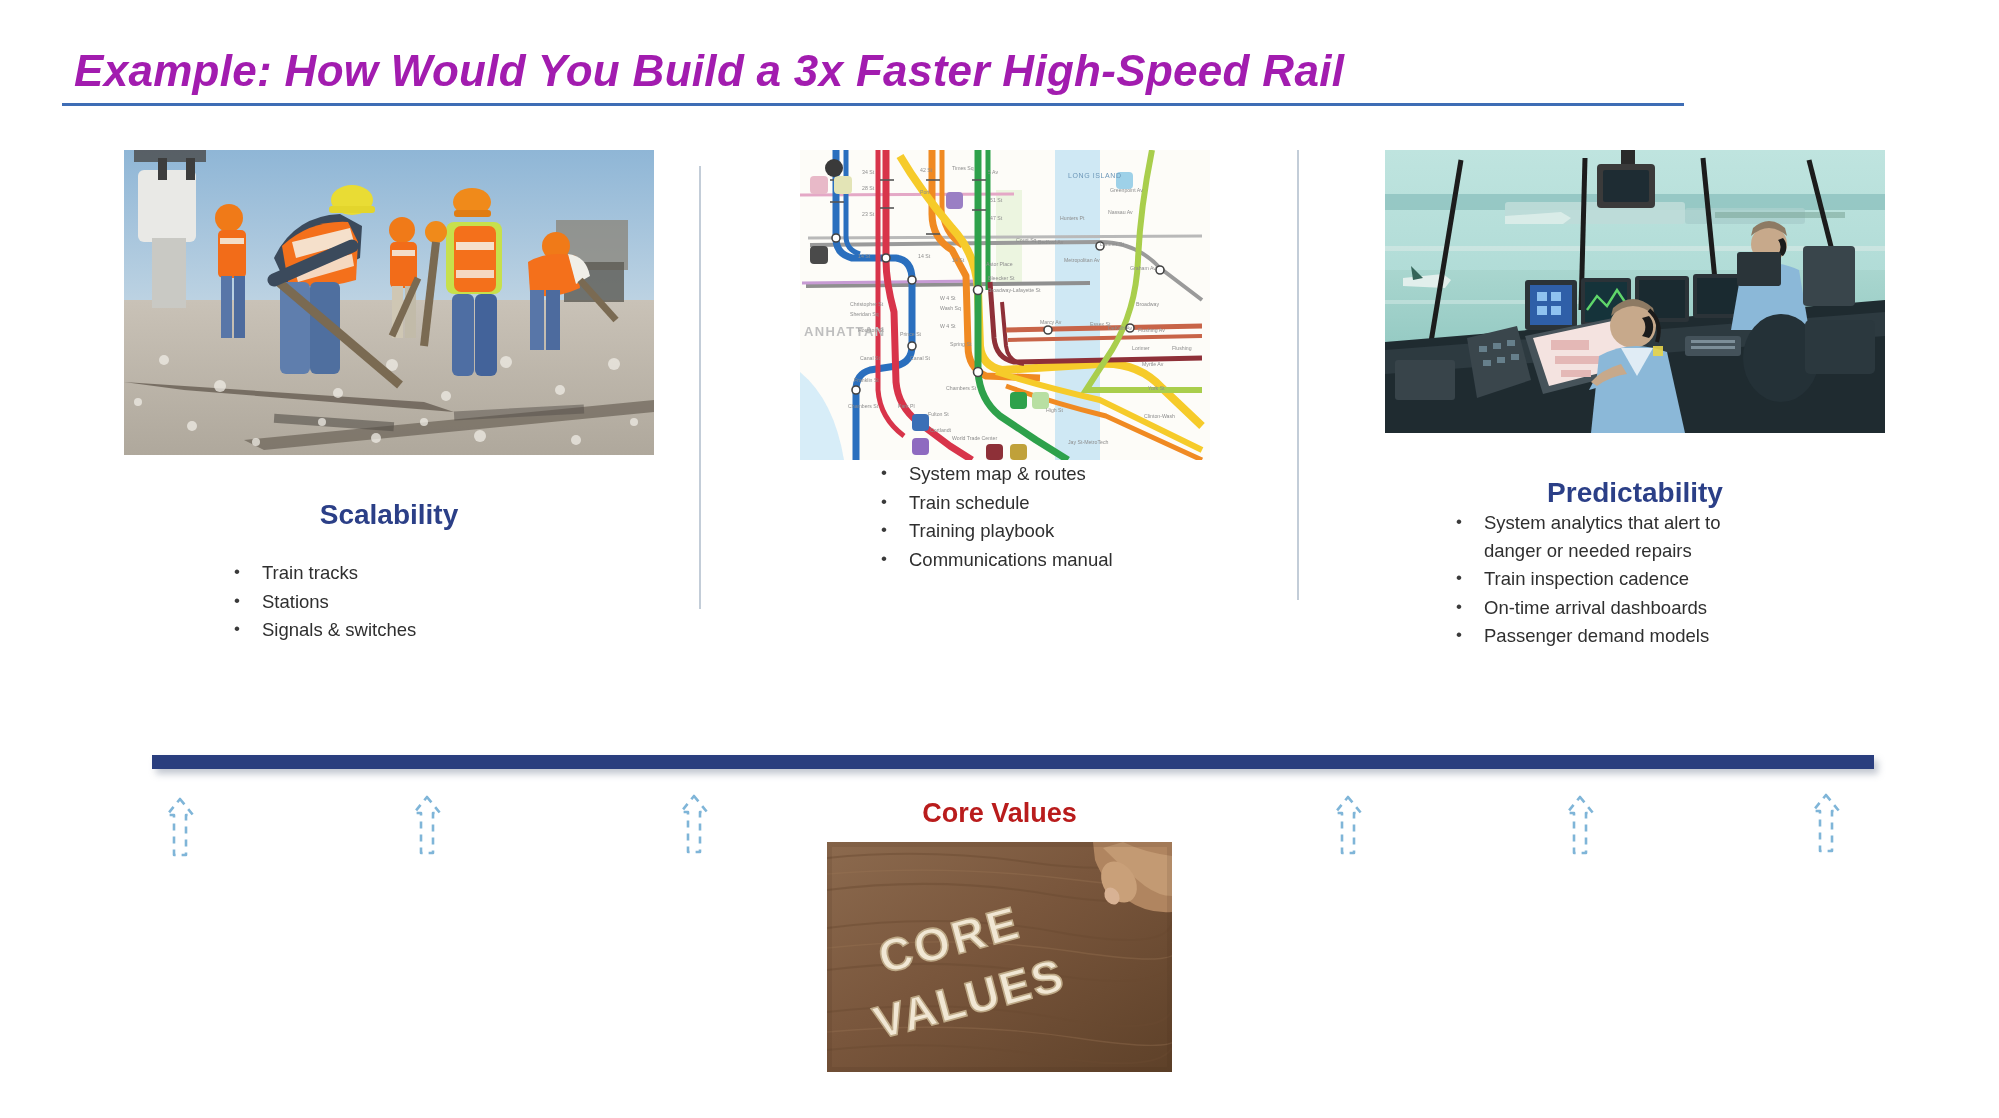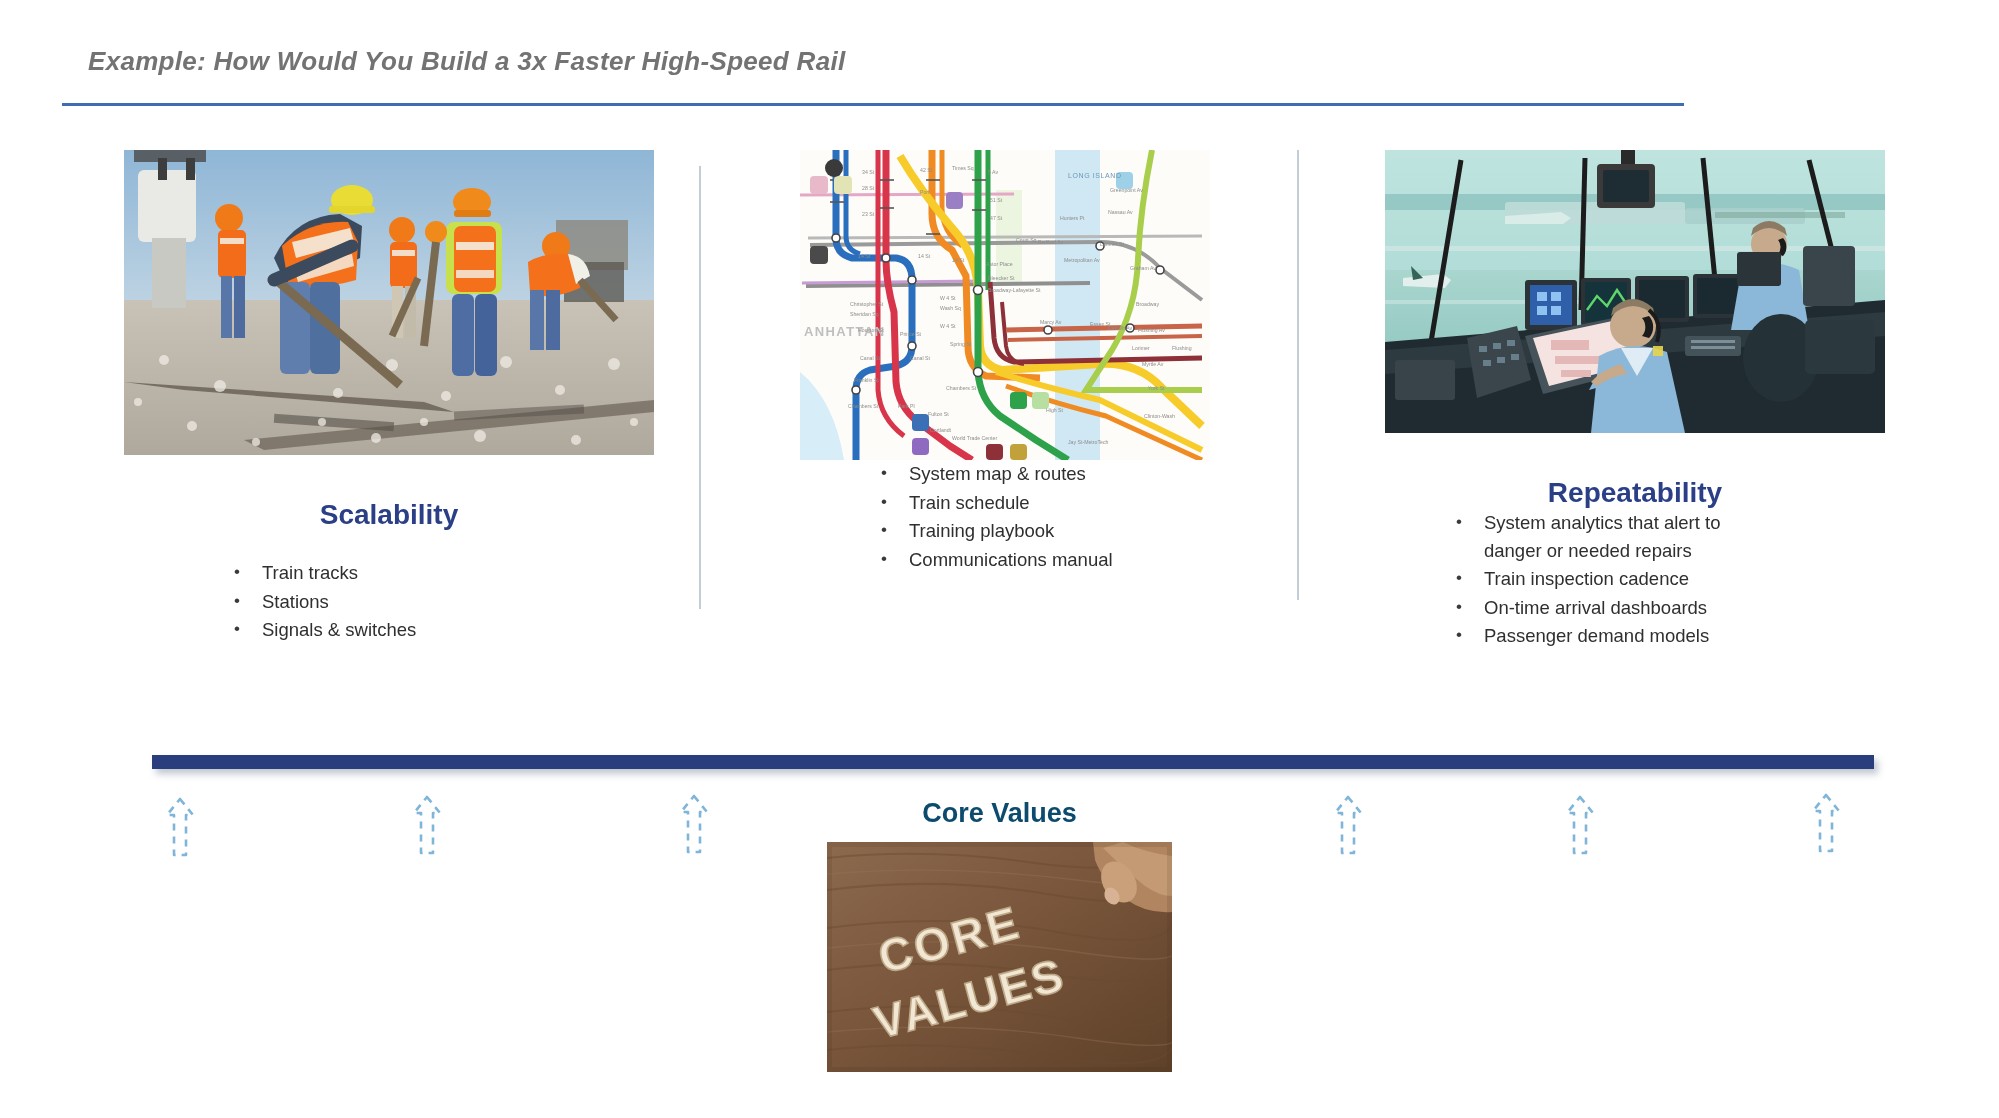--- a/index.html
+++ b/index.html
@@ -12,28 +12,28 @@
     height: 1118px;
     position: relative;
     overflow: hidden;
     font-family: "Liberation Sans", sans-serif;
     -webkit-font-smoothing: antialiased;
   }
 
   
   #slide-title {
     position: absolute;
-    left: 88px;
+    left: 74px;
     top: 46px;
     font-family: "Liberation Sans", sans-serif;
     font-style: italic;
     font-weight: bold;
-    font-size: 26px;
+    font-size: 44px;
     letter-spacing: 0.3px;
-    color: #737373;
+    color: #a21caf;
     white-space: nowrap;
   }
   #title-rule {
     position: absolute;
     left: 62px;
     top: 103px;
     width: 1622px;
     height: 3px;
     background: #3E6DB5;
   }
@@ -123,21 +123,21 @@
   
   #core-values-title {
     position: absolute;
     left: 0;
     top: 798px;
     width: 1999px;
     text-align: center;
     font-family: "Liberation Sans", sans-serif;
     font-weight: bold;
     font-size: 27px;
-    color: #0c4a6e;
+    color: #b91c1c;
   }
   #core-values-photo {
     position: absolute;
     left: 827px;
     top: 842px;
     width: 345px;
     height: 230px;
     overflow: hidden;
   }
 
@@ -531,21 +531,21 @@
       </g>
 
       <rect x="300" y="186" width="56" height="20" rx="3" fill="#44525A"></rect>
       <g fill="#7C8E98">
         <rect x="306" y="190" width="44" height="3"></rect>
           <rect x="306" y="196" width="44" height="3"></rect>
       </g>
     </svg>
   </div>
 
-  <div class="col-head">Repeatability</div>
+  <div class="col-head">Predictability</div>
 
   <ul class="bullets">
     <li>System analytics that alert to danger or needed repairs</li>
     <li>Train inspection cadence</li>
     <li>On-time arrival dashboards</li>
     <li>Passenger demand models</li>
   </ul>
 </div>
 
 <div class="divider" id="divider-1"></div>

